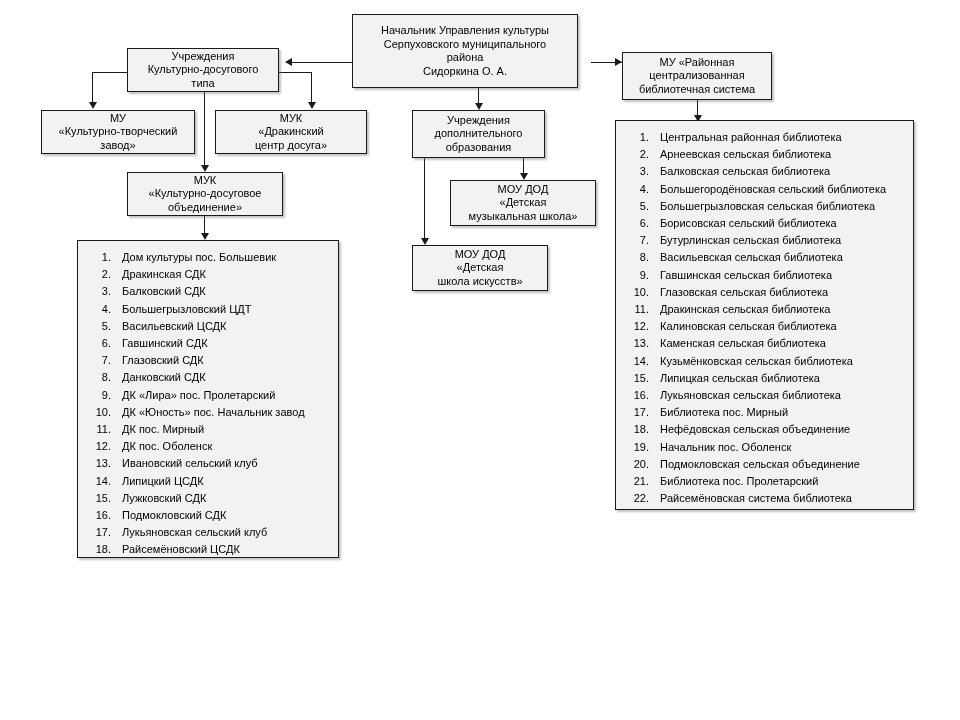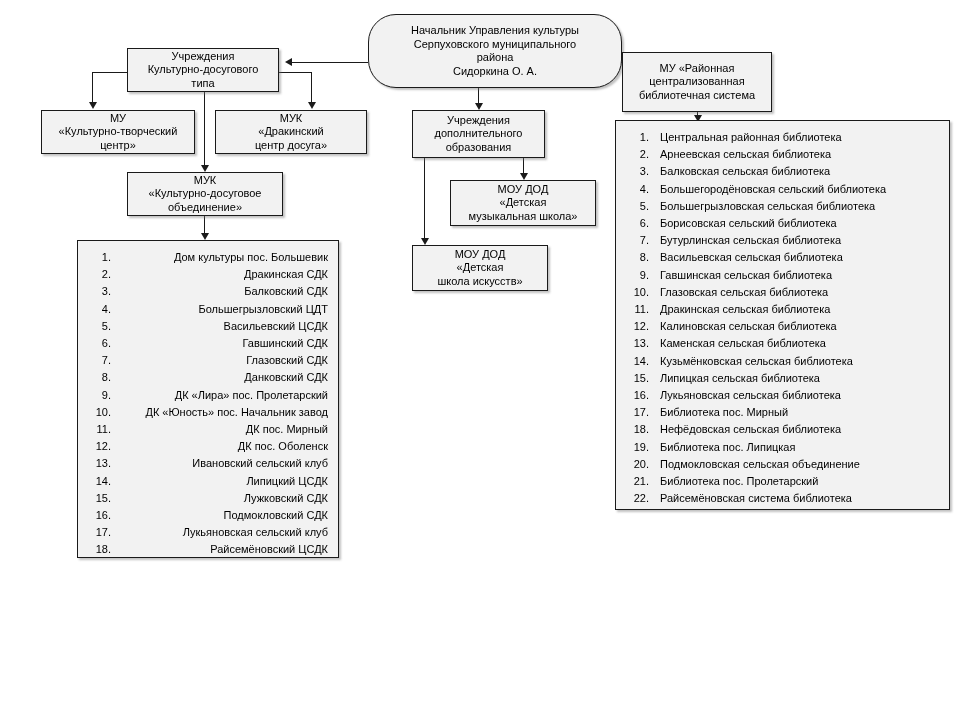--- a/index.html
+++ b/index.html
@@ -121,58 +121,58 @@
 
   <div class="vline" style="left:523px; top:158px; height:18px;"></div>
   <div class="arrow-down" style="left:520px; top:173px;"></div>
 
   <div class="vline" style="left:424px; top:158px; height:83px;"></div>
   <div class="arrow-down" style="left:421px; top:238px;"></div>
 
   <div class="vline" style="left:697px; top:100px; height:18px;"></div>
   <div class="arrow-down" style="left:694px; top:115px;"></div>
 
-  <div class="node" style="left:368px; top:14px; width:254px; height:74px;border-radius:28px;">Начальник Управления культуры
+  <div class="node" style="left:352px; top:14px; width:226px; height:74px;">Начальник Управления культуры
 Серпуховского муниципального
 района
 Сидоркина О. А.</div>
 
   <div class="node" style="left:127px; top:48px; width:152px; height:44px;">Учреждения
 Культурно-досугового
 типа</div>
 
   <div class="node" style="left:412px; top:110px; width:133px; height:48px;">Учреждения
 дополнительного
 образования</div>
 
-  <div class="node" style="left:622px; top:52px; width:150px; height:60px;">МУ «Районная
+  <div class="node" style="left:622px; top:52px; width:150px; height:48px;">МУ «Районная
 централизованная
 библиотечная система</div>
 
   <div class="node" style="left:41px; top:110px; width:154px; height:44px;">МУ
 «Культурно-творческий
-центр»</div>
+завод»</div>
 
   <div class="node" style="left:215px; top:110px; width:152px; height:44px;">МУК
 «Дракинский
 центр досуга»</div>
 
   <div class="node" style="left:127px; top:172px; width:156px; height:44px;">МУК
 «Культурно-досуговое
 объединение»</div>
 
   <div class="node" style="left:450px; top:180px; width:146px; height:46px;">МОУ ДОД
 «Детская
 музыкальная школа»</div>
 
   <div class="node" style="left:412px; top:245px; width:136px; height:46px;">МОУ ДОД
 «Детская
 школа искусств»</div>
 
-  <div class="listbox" style="left:77px; top:240px; width:262px; height:318px;text-align:right;">
+  <div class="listbox" style="left:77px; top:240px; width:262px; height:318px;">
     <ol>
         <li>Дом культуры пос. Большевик</li>
         <li>Дракинская СДК</li>
         <li>Балковский СДК</li>
         <li>Большегрызловский ЦДТ</li>
         <li>Васильевский ЦСДК</li>
         <li>Гавшинский СДК</li>
         <li>Глазовский СДК</li>
         <li>Данковский СДК</li>
         <li>ДК «Лира» пос. Пролетарский</li>
@@ -181,41 +181,41 @@
         <li>ДК пос. Оболенск</li>
         <li>Ивановский сельский клуб</li>
         <li>Липицкий ЦСДК</li>
         <li>Лужковский СДК</li>
         <li>Подмокловский СДК</li>
         <li>Лукьяновская сельский клуб</li>
         <li>Райсемёновский ЦСДК</li>
       </ol>
   </div>
 
-  <div class="listbox" style="left:615px; top:120px; width:335px; height:390px;">
+  <div class="listbox" style="left:615px; top:120px; width:299px; height:390px;">
     <ol>
         <li>Центральная районная библиотека</li>
         <li>Арнеевская сельская библиотека</li>
         <li>Балковская сельская библиотека</li>
         <li>Большегородёновская сельский библиотека</li>
         <li>Большегрызловская сельская библиотека</li>
         <li>Борисовская сельский библиотека</li>
         <li>Бутурлинская сельская библиотека</li>
         <li>Васильевская сельская библиотека</li>
         <li>Гавшинская сельская библиотека</li>
         <li>Глазовская сельская библиотека</li>
         <li>Дракинская сельская библиотека</li>
         <li>Калиновская сельская библиотека</li>
         <li>Каменская сельская библиотека</li>
         <li>Кузьмёнковская сельская библиотека</li>
         <li>Липицкая сельская библиотека</li>
         <li>Лукьяновская сельская библиотека</li>
         <li>Библиотека пос. Мирный</li>
-        <li>Нефёдовская сельская библиотека</li>
-        <li>Библиотека пос. Липицкая</li>
+        <li>Нефёдовская сельская объединение</li>
+        <li>Начальник пос. Оболенск</li>
         <li>Подмокловская сельская объединение</li>
         <li>Библиотека пос. Пролетарский</li>
         <li>Райсемёновская система библиотека</li>
         <li>Селинская сельская библиотека</li>
       </ol>
   </div>
 
 </div>
 
 </body></html>

